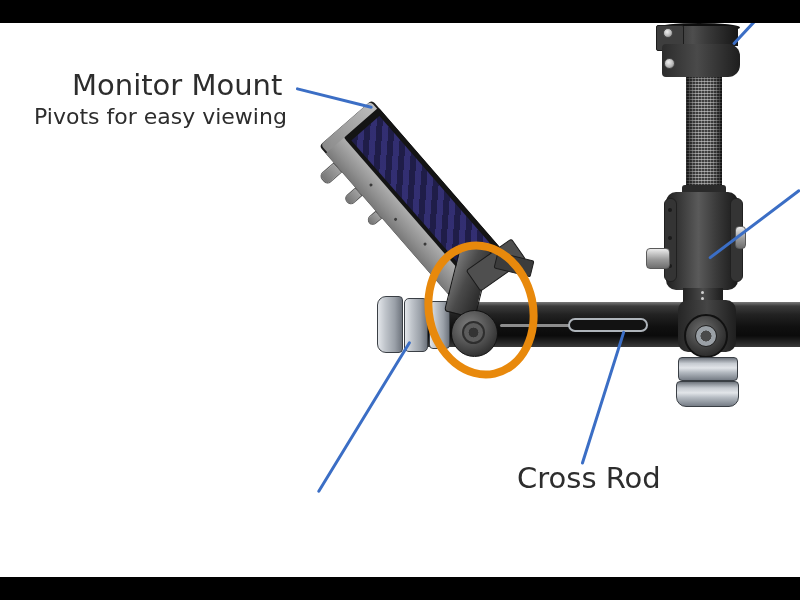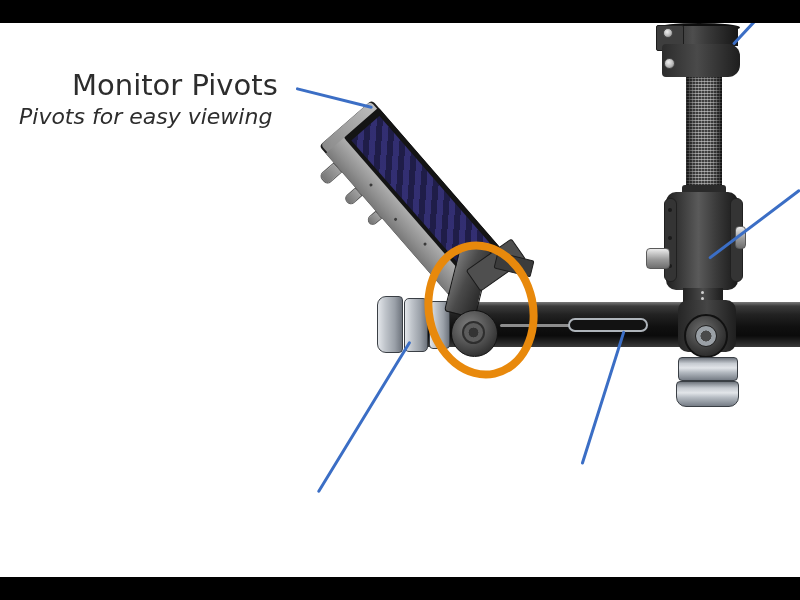--- a/index.html
+++ b/index.html
@@ -126,19 +126,20 @@
   <div class="abs hdisc" style="left:676px;top:381px;width:63px;height:26px;border-radius:4px 4px 10px 10px;"></div>
 
   <div class="abs ring" style="left:425px;top:241px;width:112px;height:138px;box-sizing:border-box;"></div>
 
   <div class="abs leader" style="left:296px;top:87px;width:79px;transform:rotate(14deg);"></div>
   <div class="abs leader" style="left:733px;top:43px;width:41px;transform:rotate(-47deg);"></div>
   <div class="abs leader" style="left:709px;top:257px;width:114px;transform:rotate(-37deg);"></div>
   <div class="abs leader" style="left:318px;top:491px;width:177px;transform:rotate(-58.6deg);"></div>
   <div class="abs leader" style="left:582px;top:463px;width:140px;transform:rotate(-72.5deg);"></div>
 
-  <div class="abs label label-title" style="left:72px;top:70px;">Monitor Pivots</div>
-  <div class="abs label label-sub" style="left:19px;top:105px;font-style:italic;">Pivots for easy viewing</div>
+  <div class="abs label label-title" style="left:72px;top:70px;">Monitor Mount</div>
+  <div class="abs label label-sub" style="left:34px;top:105px;">Pivots for easy viewing</div>
+  <div class="abs label label-part" style="left:517px;top:463px;">Cross Rod</div>
 
   <div class="abs bar" style="top:0;height:23px;"></div>
   <div class="abs bar" style="top:577px;height:23px;"></div>
 
 </div>
 
 </body></html>

